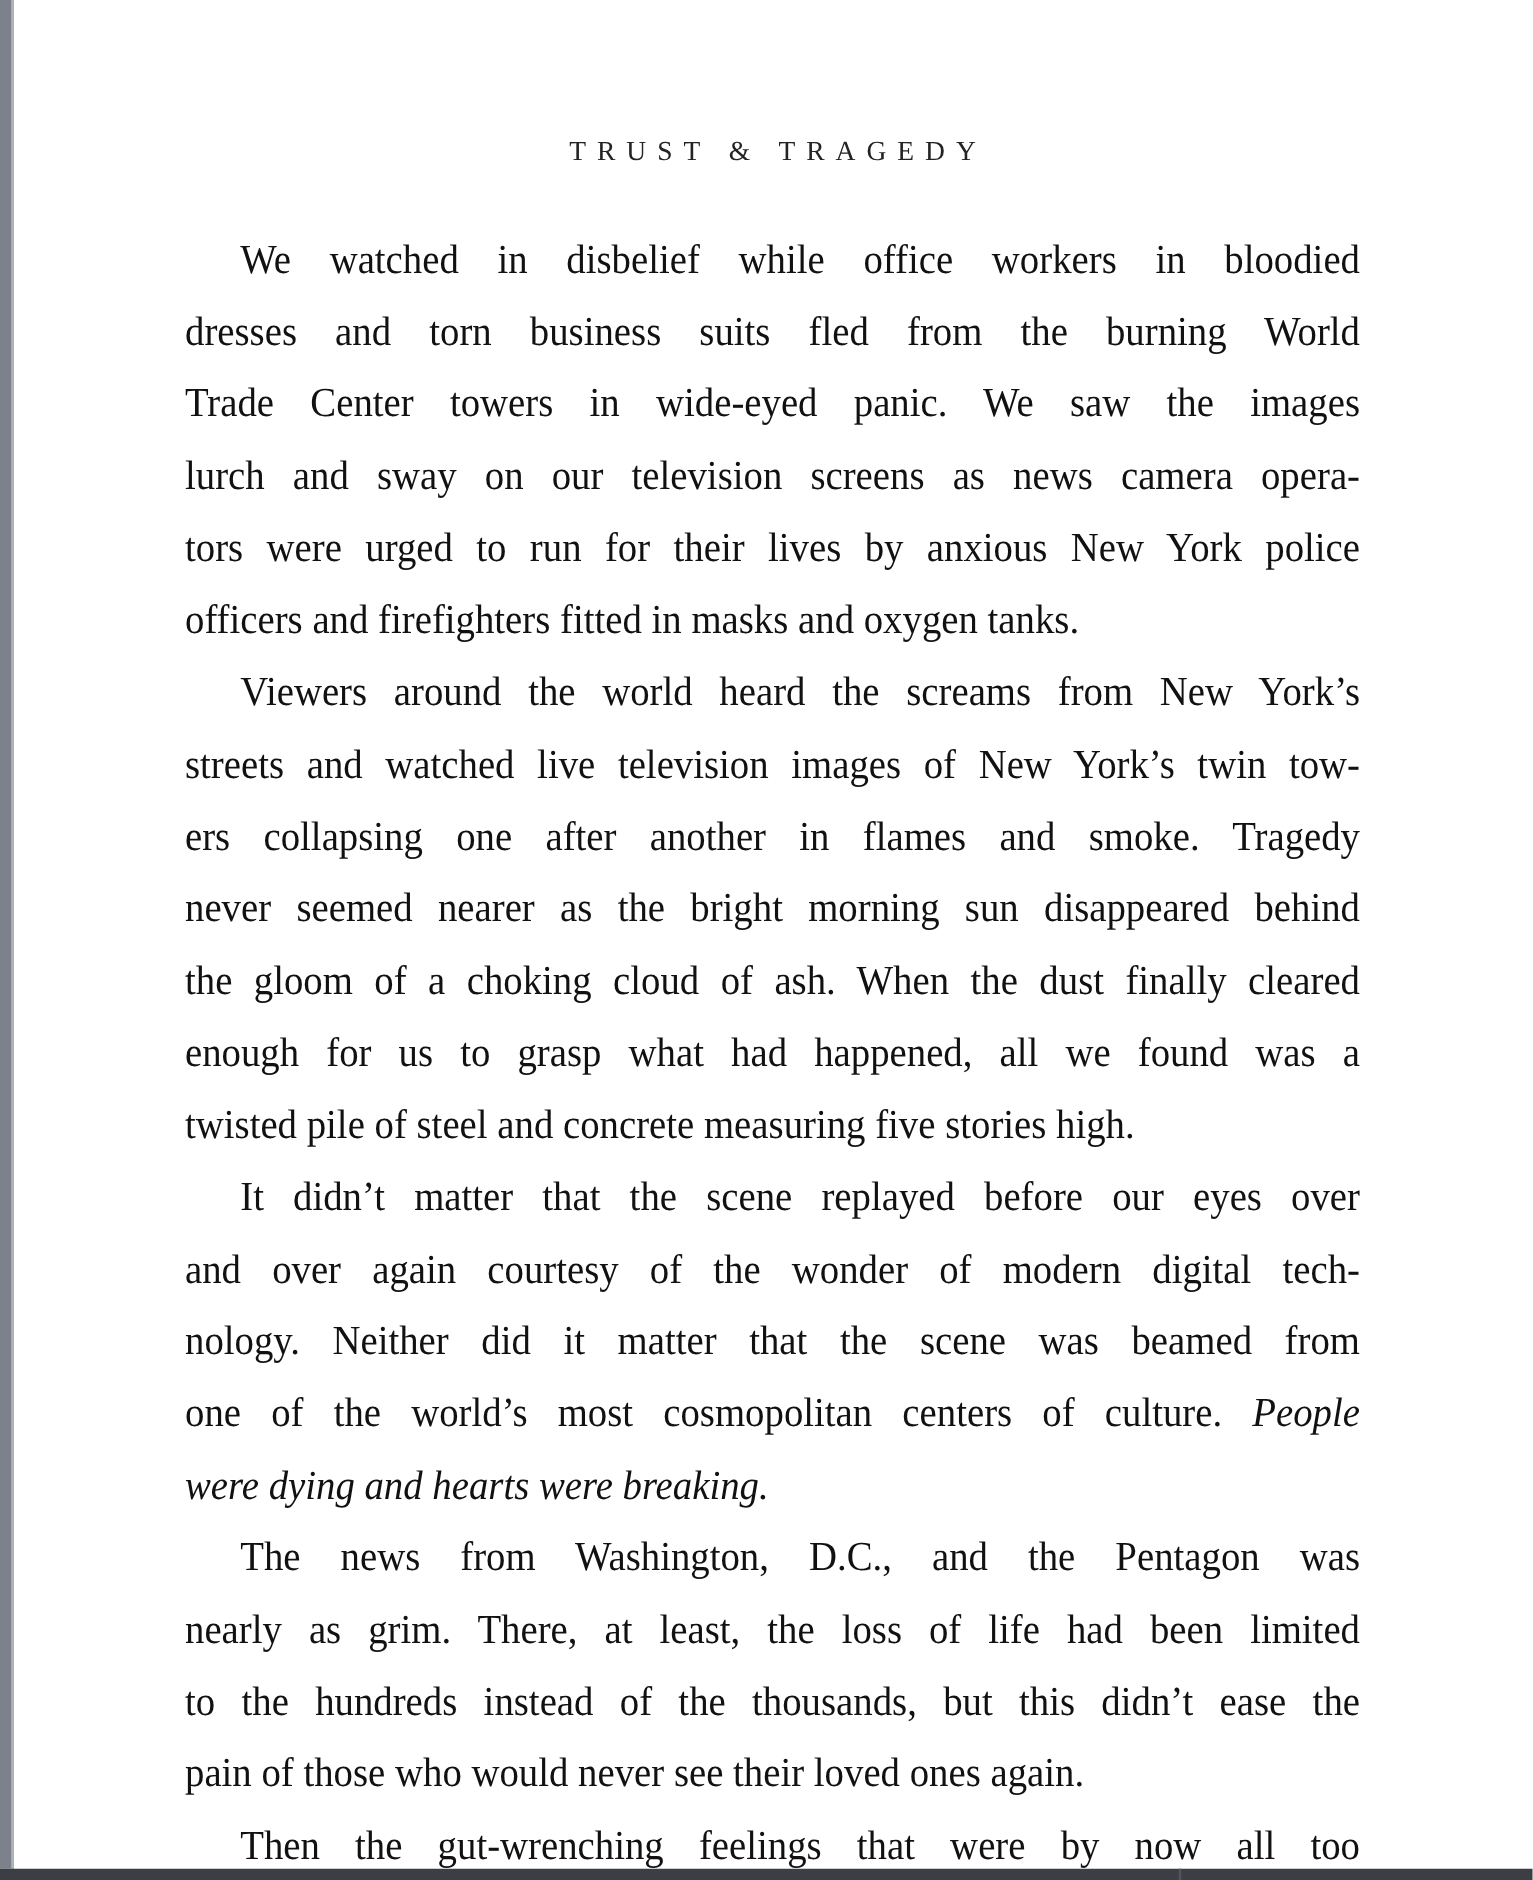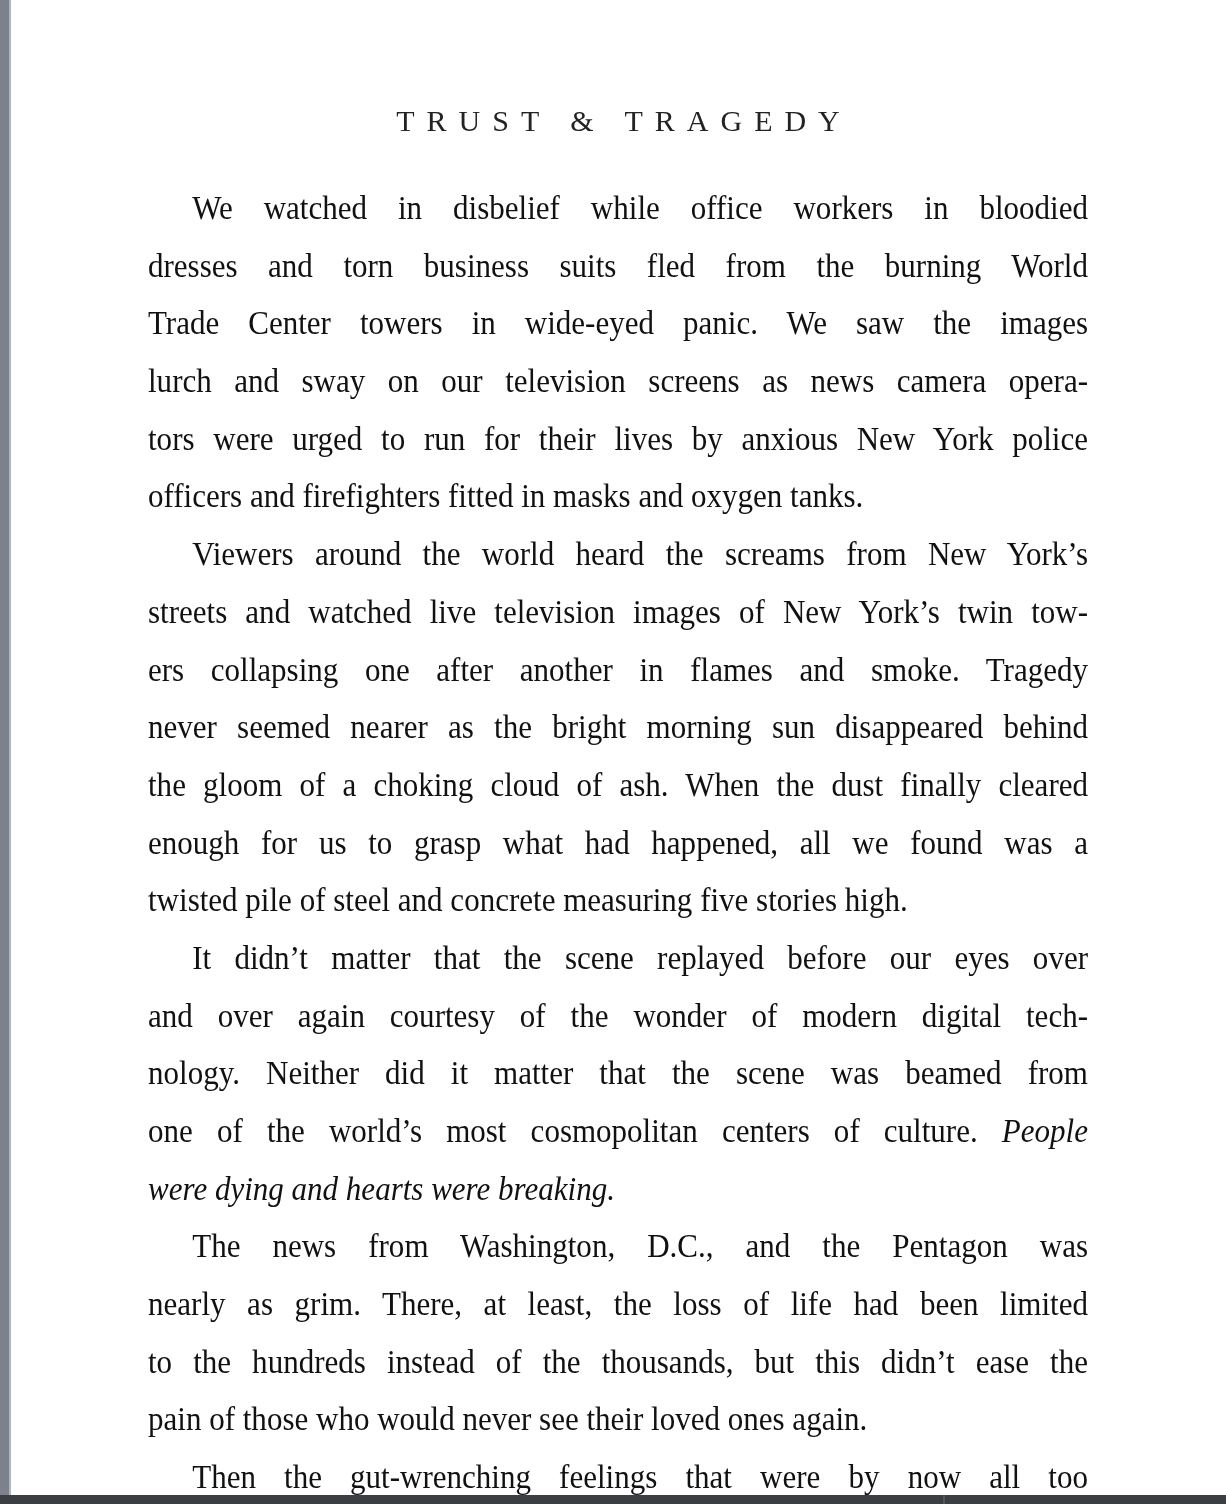--- a/index.html
+++ b/index.html
@@ -18,21 +18,21 @@
   .left-bar {
     position: absolute; left: 0; top: 0;
     width: 11px; height: 1495px;
     background: var(--left-bar, #7c818b);
     border-right: 2px solid var(--left-bar-edge, #b1b5bc);
   }
   .running-head {
     position: absolute; left: 148px; top: 106px;
     width: 940px; height: 32px; line-height: 30px;
     text-align: center;
-    font-size: 30px;
+    font-size: 22px;
     letter-spacing: 0.40em;
     text-indent: 0.40em;
     color: #232323;
     white-space: nowrap;
   }
   .textblock {
     position: absolute; left: 148px; top: 180px;
     width: 1000px;
     transform: scaleX(0.94);
     transform-origin: 0 0;

